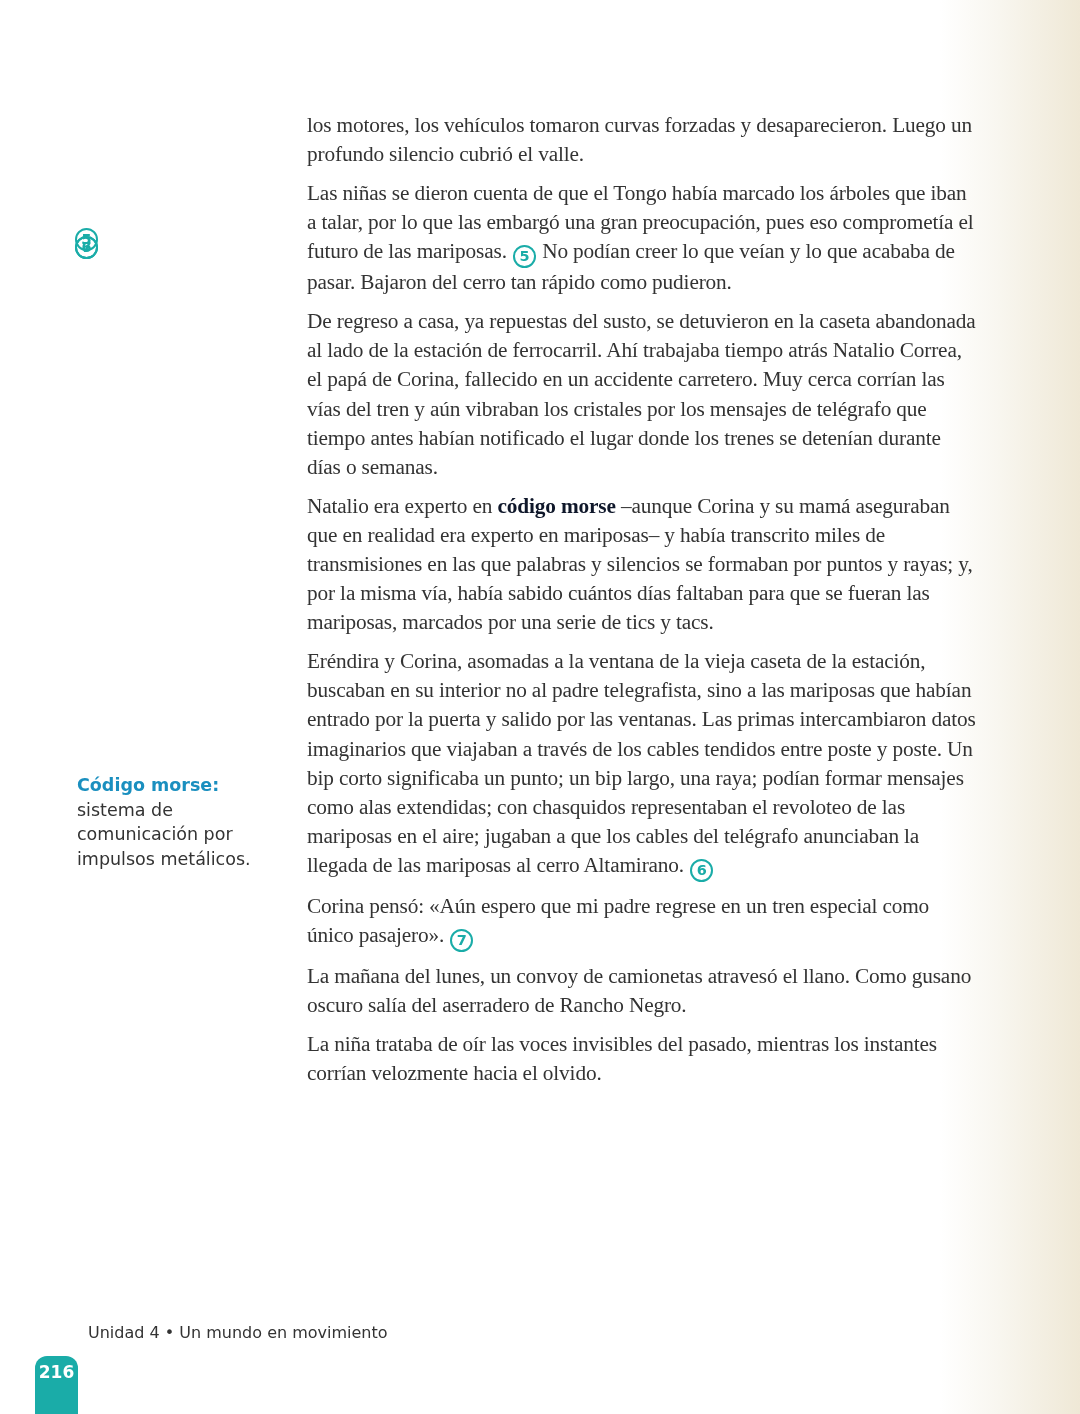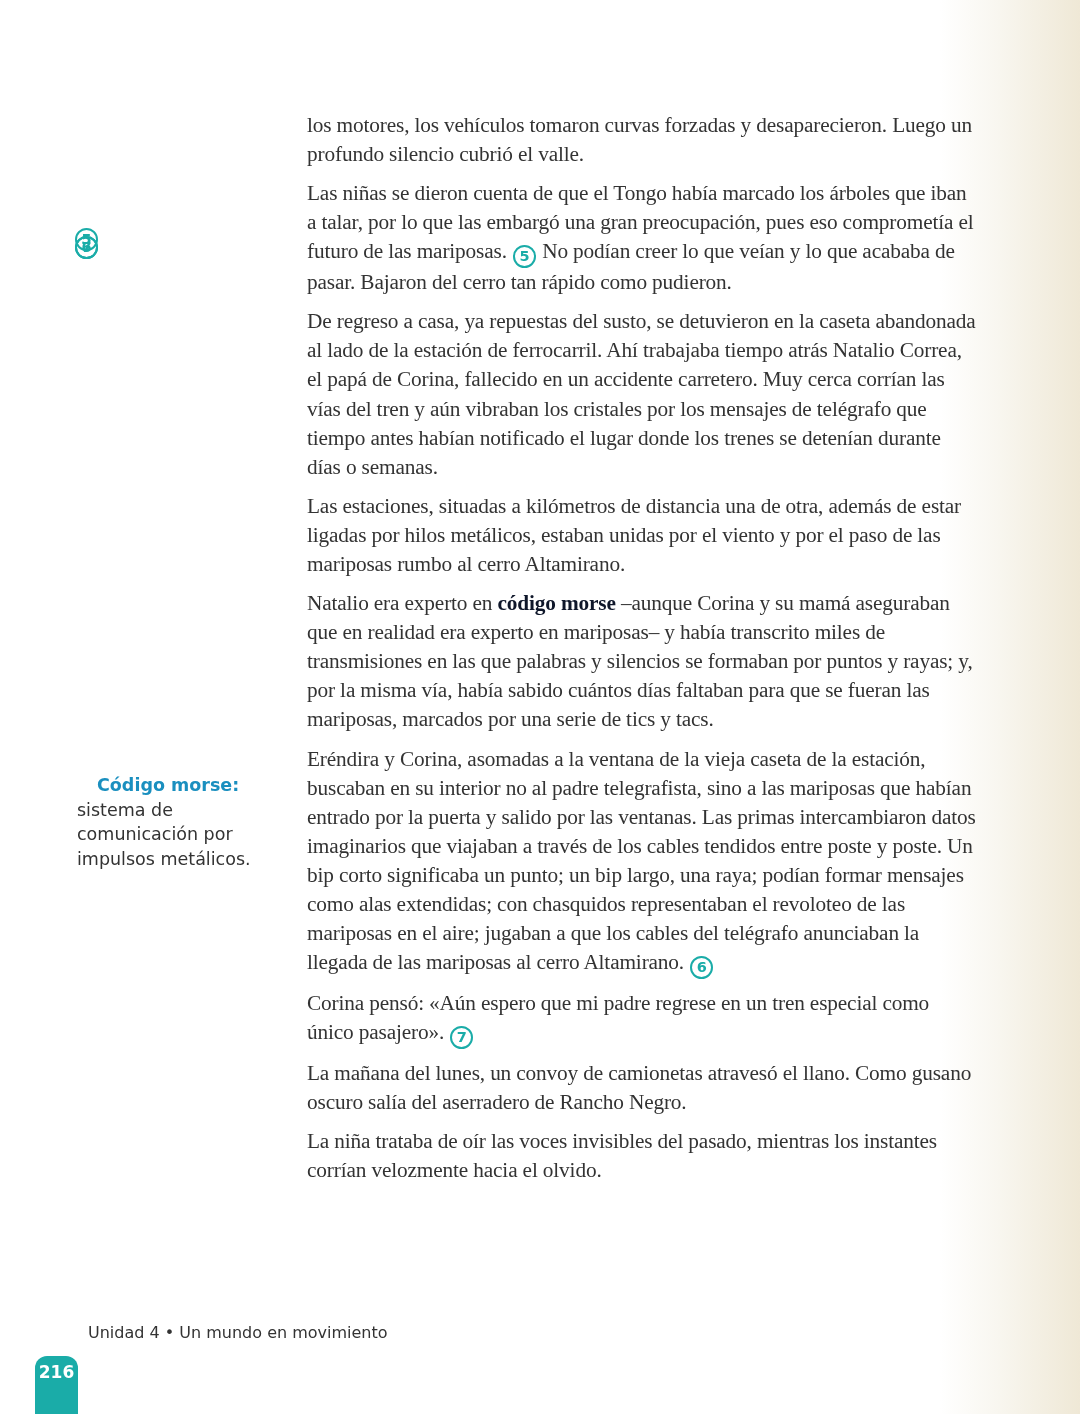--- a/index.html
+++ b/index.html
@@ -25,21 +25,21 @@
       margin: 0 1px;
     }
     .side {
       position: absolute; left: 74px; width: 210px;
       font-family: "DejaVu Sans", "Liberation Sans", sans-serif;
       font-size: 17.5px; line-height: 24.5px; color: #333;
     }
     .question { position: relative; padding-left: 32px; margin-bottom: 8px; }
     .question .marker { position: absolute; left: 0; top: 1px; }
     .glossary { padding-left: 3px; }
-    .glossary .gterm { color: #1a8fbf; font-weight: bold; margin-left: 20px; }
+    .glossary .gterm { color: #1a8fbf; font-weight: bold; }
     .footer-tab {
       position: absolute; left: 35px; top: 1356px; width: 43px; height: 60px;
       background: #1aaca8; border-radius: 12px 12px 0 0;
       color: #fff; font-family: "DejaVu Sans", sans-serif; font-weight: bold;
       font-size: 17px; text-align: center; padding-top: 6px; box-sizing: border-box;
     }
     .footer-text {
       position: absolute; left: 88px; top: 1323px;
       font-family: "DejaVu Sans", sans-serif; font-size: 16px; color: #333;
     }
@@ -62,21 +62,20 @@
 <div class="side glossary" style="top:773px;">
   <span class="gterm">Código morse:</span><span> sistema de comunicación por impulsos metálicos.</span>
 </div>
 
 <div class="main-col">
   <p class="para">los motores, los vehículos tomaron curvas forzadas y desaparecieron. Luego un profundo silencio cubrió el valle.</p>
   <p class="para">
     <span>Las niñas se dieron cuenta de que el Tongo había marcado los árboles que iban a talar, por lo que las embargó una gran preocupación, pues eso comprometía el futuro de las mariposas. </span><span class="marker">5</span><span> No podían creer lo que veían y lo que acababa de pasar. Bajaron del cerro tan rápido como pudieron.</span>
   </p>
   <p class="para">De regreso a casa, ya repuestas del susto, se detuvieron en la caseta abandonada al lado de la estación de ferrocarril. Ahí trabajaba tiempo atrás Natalio Correa, el papá de Corina, fallecido en un accidente carretero. Muy cerca corrían las vías del tren y aún vibraban los cristales por los mensajes de telégrafo que tiempo antes habían notificado el lugar donde los trenes se detenían durante días o semanas.</p>
-  <p class="para">Las estaciones, situadas a kilómetros de distancia una de otra, además de estar ligadas por hilos metálicos, estaban unidas por el viento y por el paso de las mariposas rumbo al cerro Altamirano.</p>
   <p class="para">
     <span>Natalio era experto en </span><span class="term">código morse</span><span> –aunque Corina y su mamá aseguraban que en realidad era experto en mariposas– y había transcrito miles de transmisiones en las que palabras y silencios se formaban por puntos y rayas; y, por la misma vía, había sabido cuántos días faltaban para que se fueran las mariposas, marcados por una serie de tics y tacs.</span>
   </p>
   <p class="para">
     <span>Eréndira y Corina, asomadas a la ventana de la vieja caseta de la estación, buscaban en su interior no al padre telegrafista, sino a las mariposas que habían entrado por la puerta y salido por las ventanas. Las primas intercambiaron datos imaginarios que viajaban a través de los cables tendidos entre poste y poste. Un bip corto significaba un punto; un bip largo, una raya; podían formar mensajes como alas extendidas; con chasquidos representaban el revoloteo de las mariposas en el aire; jugaban a que los cables del telégrafo anunciaban la llegada de las mariposas al cerro Altamirano. </span><span class="marker">6</span>
   </p>
   <p class="para">
     <span>Corina pensó: «Aún espero que mi padre regrese en un tren especial como único pasajero». </span><span class="marker">7</span>
   </p>
   <p class="para">La mañana del lunes, un convoy de camionetas atravesó el llano. Como gusano oscuro salía del aserradero de Rancho Negro.</p>

